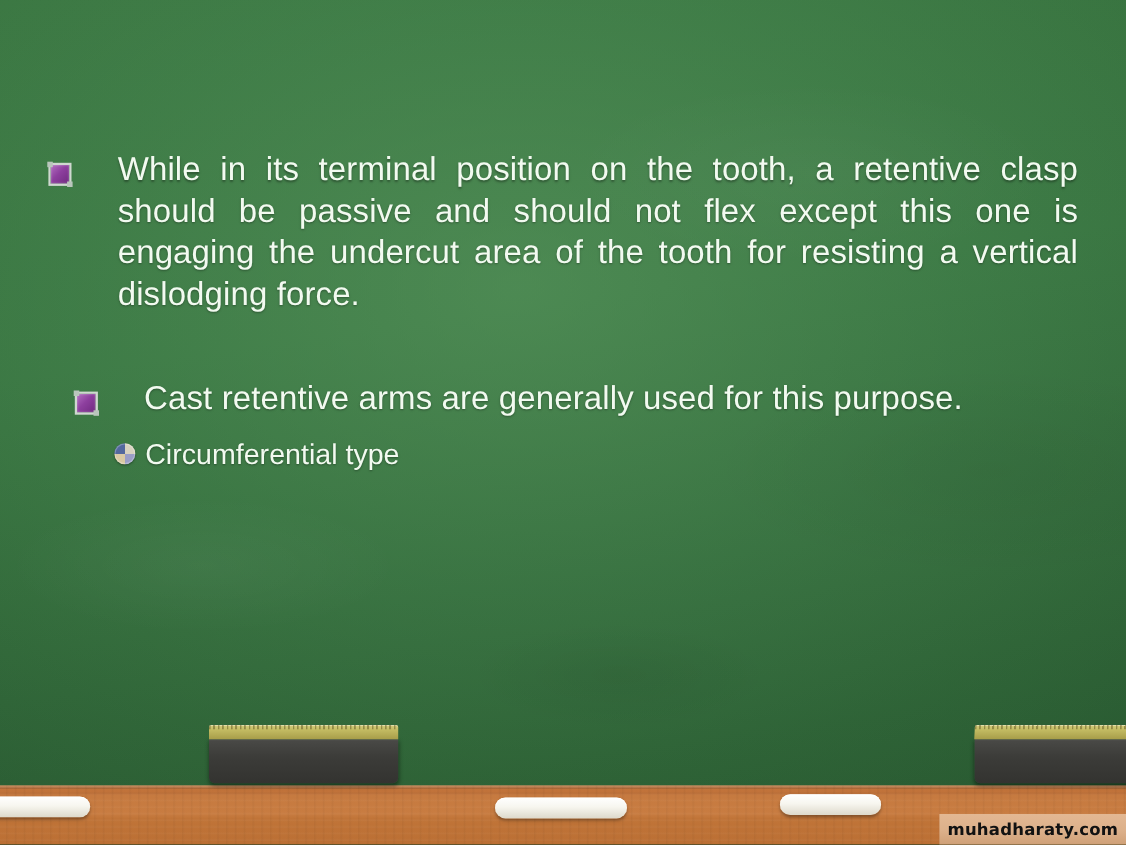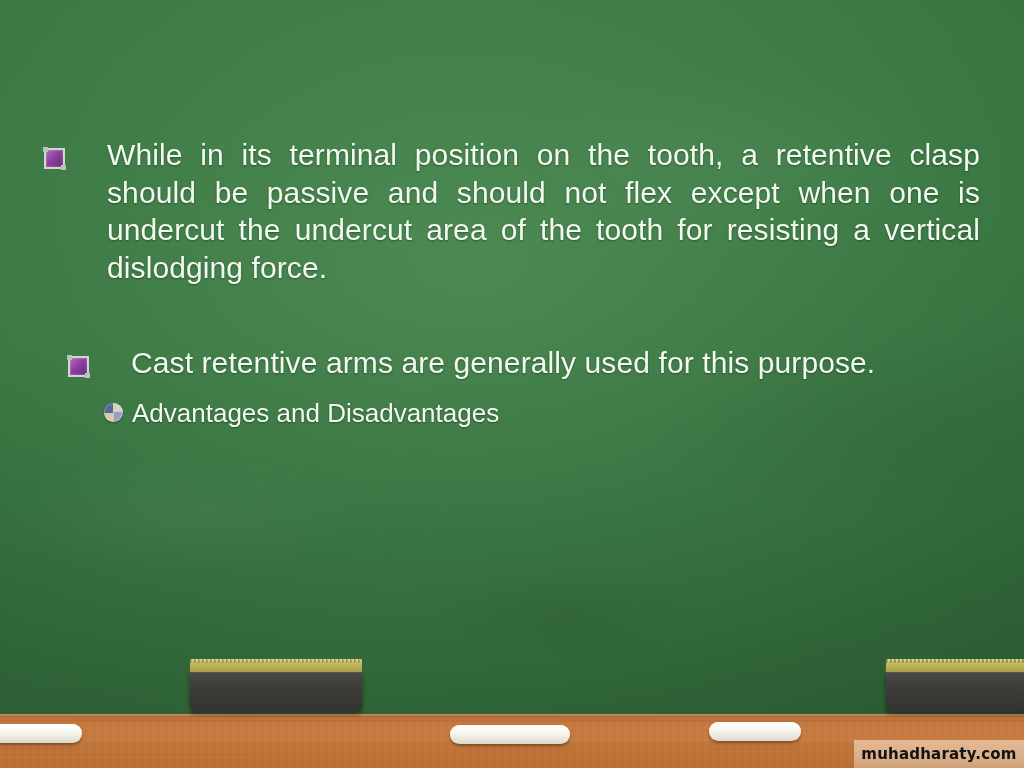--- a/index.html
+++ b/index.html
@@ -234,32 +234,32 @@
 <body>
 
 <div id="slide">
 
   <div id="board-texture"></div>
 
   <div id="content">
 
     <div class="para-row">
       <span class="bullet-square"></span>
-      <div class="para-text">While in its terminal position on the tooth, a retentive clasp should be passive and should not flex except when one is undercut the undercut area of the tooth for resisting a vertical dislodging force.</div>
+      <div class="para-text">While in its terminal position on the tooth, a retentive clasp should be passive and should not flex except this one is engaging the undercut area of the tooth for resisting a vertical dislodging force.</div>
     </div>
 
     <div class="para-row" id="para2-block">
       <span class="bullet-square"></span>
       <div class="para-text">Cast retentive arms are generally used for this purpose.</div>
     </div>
 
     <ul id="sub-list">
       <li class="sub-item">
         <span class="pinwheel-icon"></span>
-        <span class="sub-label">Advantages and Disadvantages</span>
+        <span class="sub-label">Circumferential type</span>
       </li>
     </ul>
 
   </div>
 
   <div id="ledge">
     <div id="ledge-lip"></div>
     <div id="ledge-grain"></div>
   </div>
 

